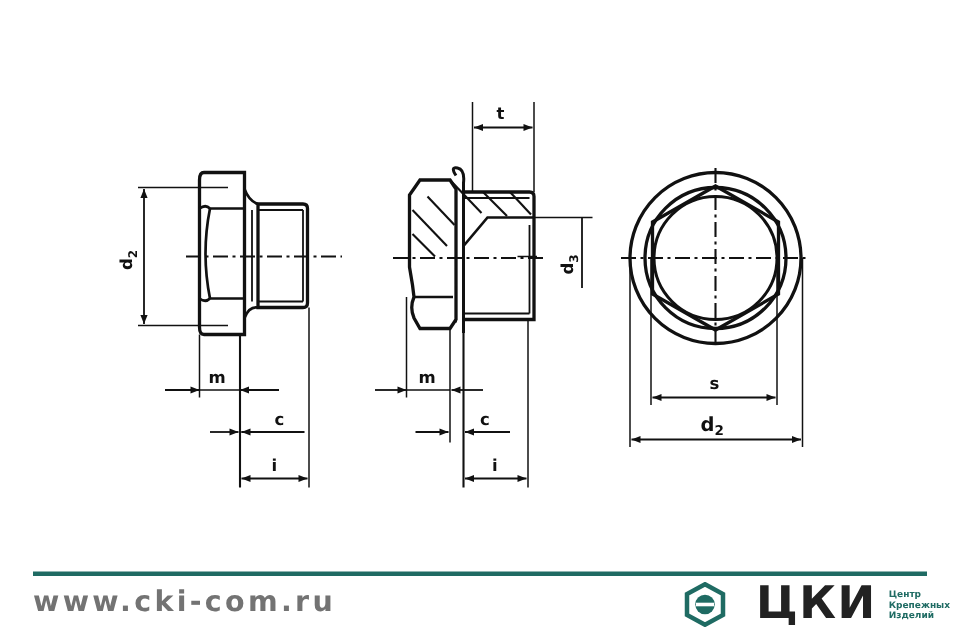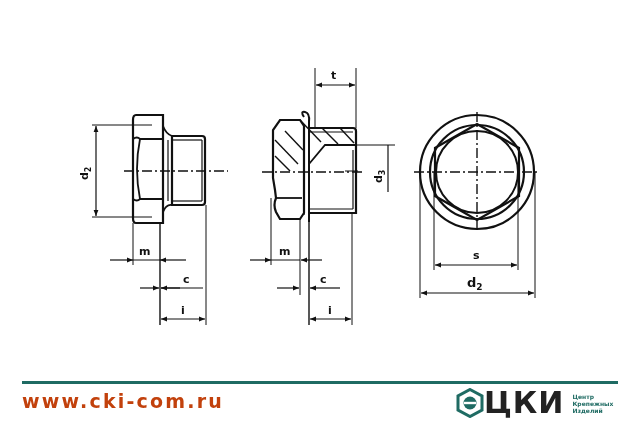--- a/index.html
+++ b/index.html
@@ -3,25 +3,25 @@
 <meta charset="utf-8">
 <style>
   html, body { margin: 0; padding: 0; background: #ffffff; }
   body { width: 639px; height: 425px; position: relative; overflow: hidden;
          font-family: "DejaVu Sans", sans-serif; }
   #drawing { position: absolute; left: 0; top: 0; }
   .lbl { font-family: "DejaVu Sans", sans-serif; font-weight: bold; font-size: 11px; fill: #111; }
   .sub { font-size: 8px; }
   #footer-rule { position: absolute; left: 22px; top: 381px; width: 596px; height: 3px; background: #1f6b63; }
   #site-url { position: absolute; left: 22px; top: 390px; font-family: "DejaVu Sans", sans-serif;
-              font-size: 19px; letter-spacing: 2.2px; color: #c2410c; font-weight: bold; }
+              font-size: 19px; letter-spacing: 2.2px; color: #737373; font-weight: bold; }
   #brand { position: absolute; left: 456px; top: 387px; height: 32px; display: flex; align-items: center; }
   #brand-mark { width: 28px; height: 30px; }
   #brand-name { font-family: "DejaVu Sans", sans-serif; font-size: 30px; font-weight: bold; color: #222;
-                margin-left: 0; letter-spacing: 1px; line-height: 30px; }
+                margin-left: 20px; letter-spacing: 1px; line-height: 30px; }
   #brand-sub { margin-left: 8px; display: flex; flex-direction: column; font-size: 6px;
                line-height: 7px; color: #1f6b63; font-family: "DejaVu Sans", sans-serif; font-weight: bold; }
 </style>
 </head>
 <body>
 
 <svg id="drawing" width="639" height="375" viewBox="0 0 639 375" xmlns="http://www.w3.org/2000/svg">
   <defs>
     <marker id="arr" viewBox="0 0 10 10" refX="10" refY="5" markerWidth="7" markerHeight="5" orient="auto-start-reverse">
       <path d="M0,1 L10,5 L0,9 z" fill="#111"></path>

